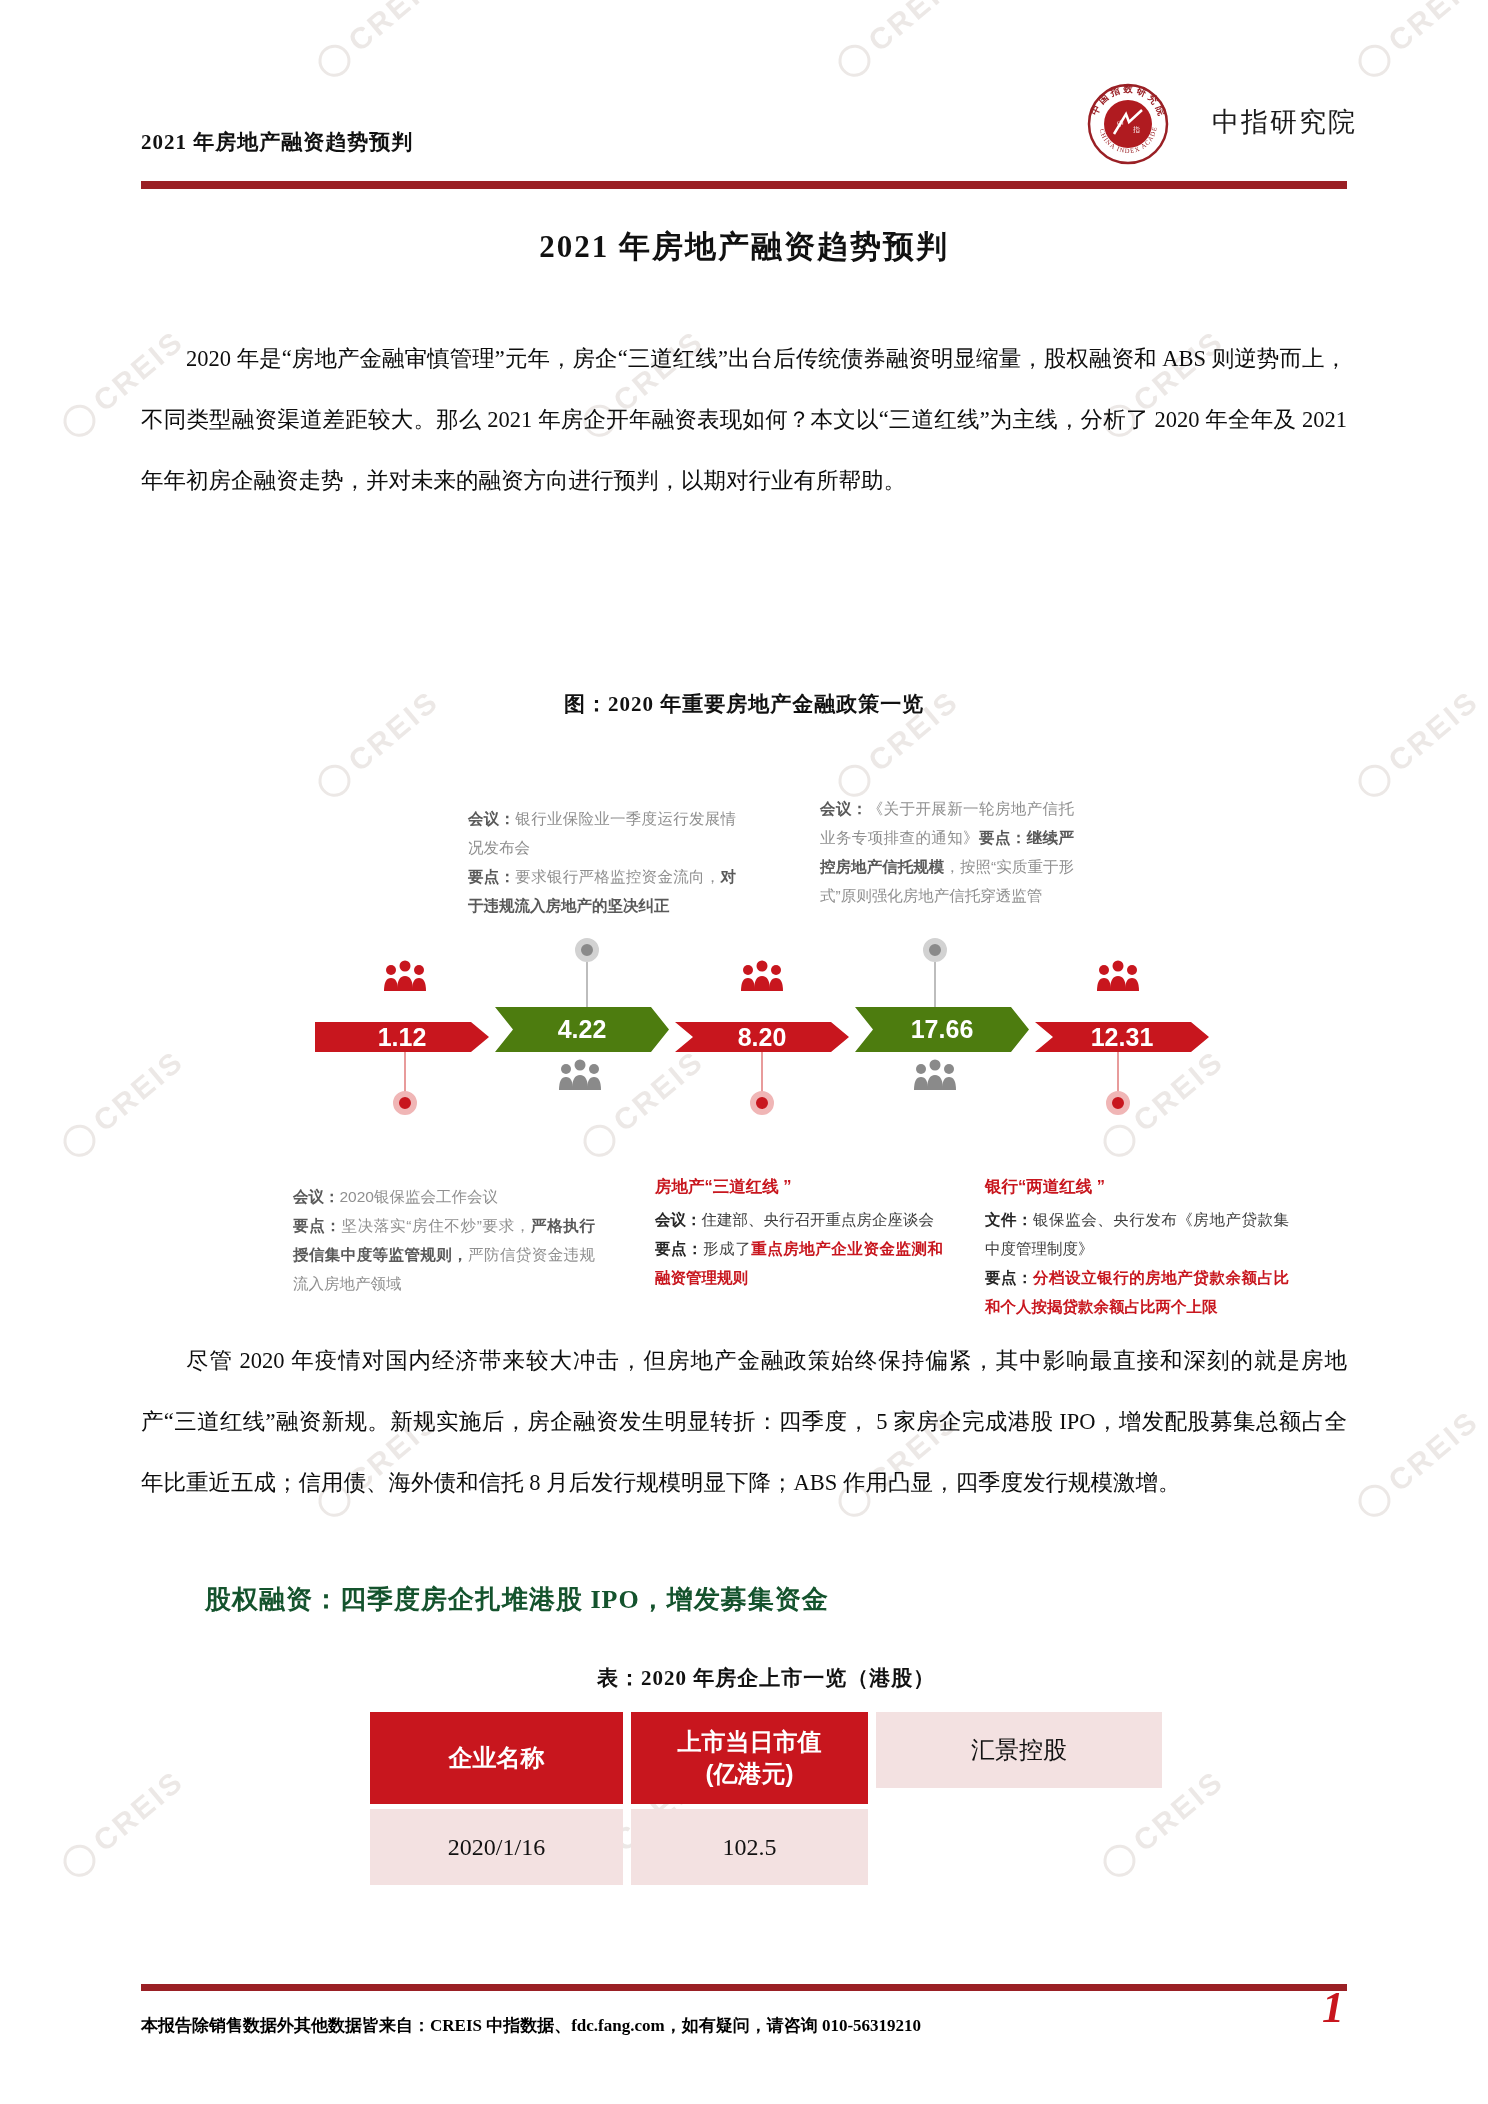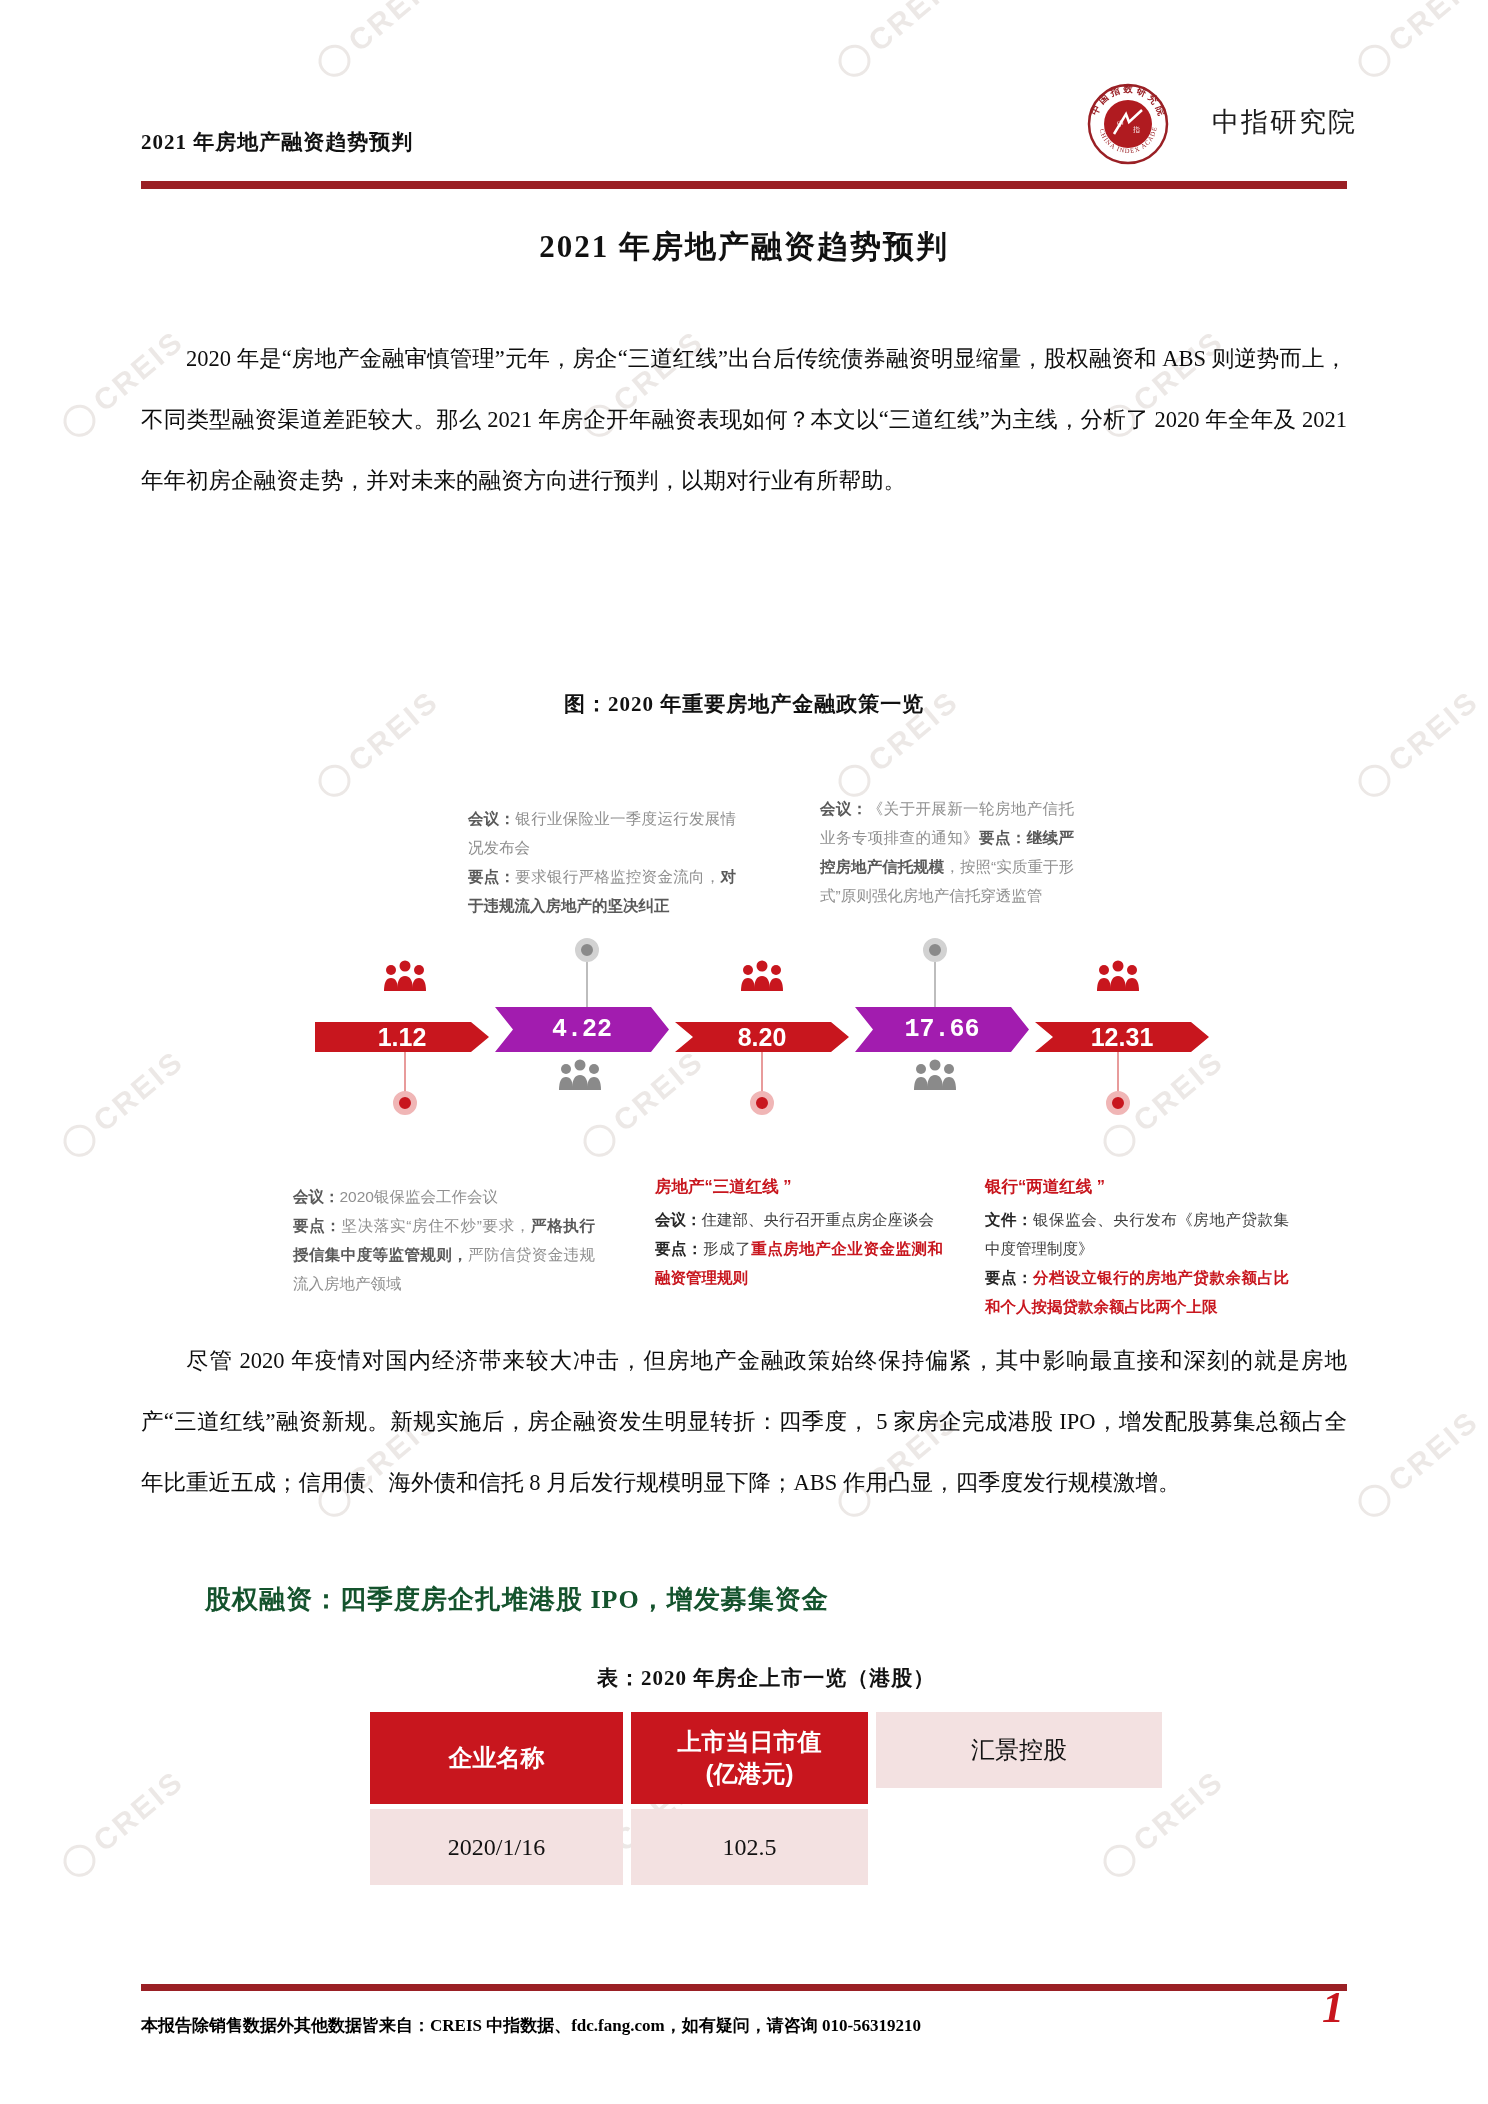--- a/index.html
+++ b/index.html
@@ -48,21 +48,21 @@
   .co-bot-mid{left:655px;top:1172px;width:288px;}
   .co-bot-right{left:985px;top:1172px;width:304px;}
 
   .tl-bar{position:absolute;left:315px;top:1007px;width:894px;height:45px;display:flex;gap:6px;}
   .tl-seg{flex:1 1 0;display:flex;align-items:center;justify-content:center;
           font-family:"Liberation Sans","DejaVu Sans",sans-serif;font-weight:bold;
           font-size:25px;color:#fff;
           clip-path:polygon(0 0,calc(100% - 18px) 0,100% 50%,calc(100% - 18px) 100%,0 100%,18px 50%);}
   .tl-seg.first{clip-path:polygon(0 0,calc(100% - 18px) 0,100% 50%,calc(100% - 18px) 100%,0 100%);}
   .tl-seg.red{background:#c8161e;margin-top:15px;}
-  .tl-seg.gray{background:#a21caf;font-family:Liberation Mono, monospace;}
+  .tl-seg.gray{background:#4d7c0f;}
 
   .ppl{position:absolute;width:46px;height:40px;}
   .ppl.red{color:#c8161e;}
   .ppl.gray{color:#8a8a8a;}
 
   .stem-gray{position:absolute;width:2px;height:46px;background:#bdbdbd;top:962px;}
   .dot-gray{position:absolute;width:12px;height:12px;border-radius:50%;background:#8a8a8a;
             border:6px solid #d2d2d2;top:938px;}
   .stem-red{position:absolute;width:2px;height:42px;background:#e89b9b;top:1052px;}
   .dot-red{position:absolute;width:12px;height:12px;border-radius:50%;background:#c8161e;

